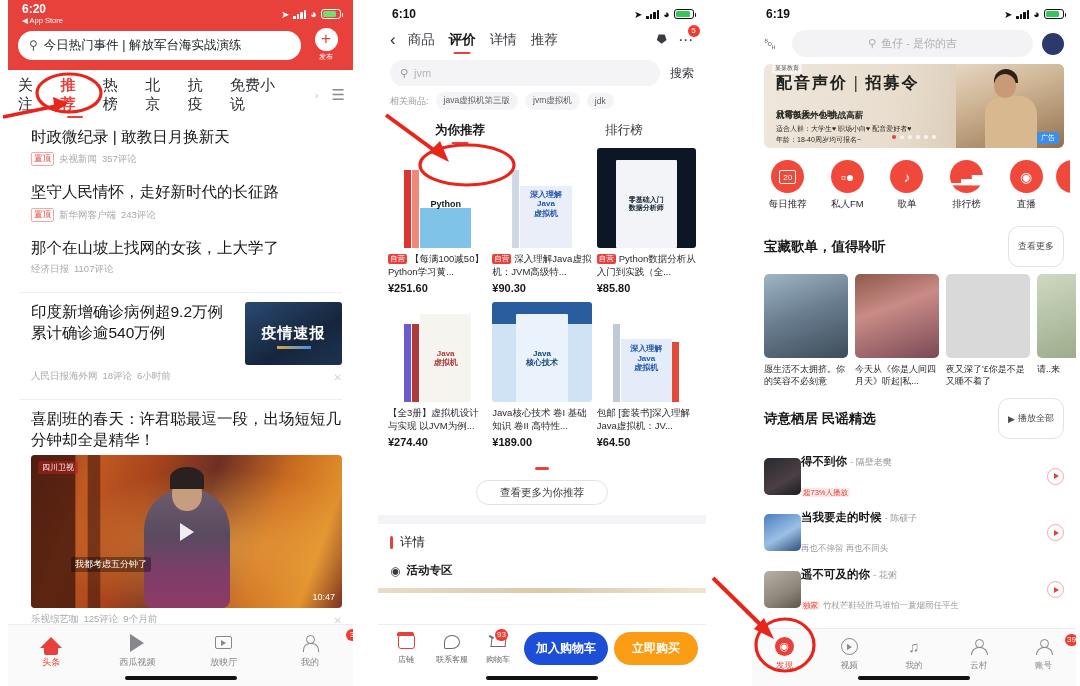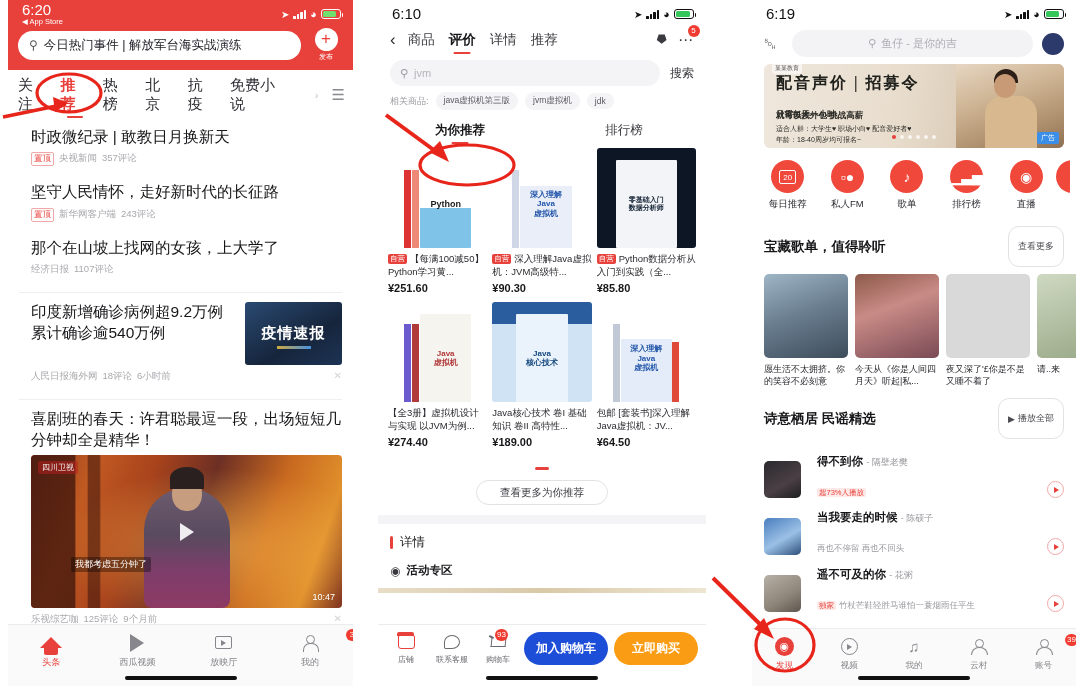--- a/index.html
+++ b/index.html
@@ -22,21 +22,21 @@
   #phone-mid    { left: 378px; width: 328px; height: 686px; }
   #phone-right  { left: 752px; width: 324px; height: 686px; }
 
   
   .statusbar {
     height: 26px; display: flex; align-items: center;
     justify-content: space-between; padding: 2px 12px 0 14px;
     font-size: 12px; font-weight: bold;
   }
   .sb-left { display: flex; flex-direction: column; line-height: 1.05; }
-  .sb-time { font-size: 15px; font-weight: normal; }
+  .sb-time { font-size: 12px; font-weight: bold; }
   .sb-appstore { font-size: 7.5px; font-weight: normal; margin-top: 1px; }
   .sb-right { display: flex; align-items: center; gap: 4px; }
   .bars { display: flex; align-items: flex-end; gap: 1px; height: 9px; }
   .bars i { width: 2.5px; background: currentColor; border-radius: .5px; display:block;}
   .bars i:nth-child(1){height:3px}.bars i:nth-child(2){height:5px}
   .bars i:nth-child(3){height:7px}.bars i:nth-child(4){height:9px}
   .wifi { font-size: 11px; line-height: 1; }
   .batt {
     width: 20px; height: 10px; border: 1px solid currentColor;
     border-radius: 3px; position: relative; padding: 1px;
@@ -73,21 +73,21 @@
     content:""; position:absolute; left:50%; transform:translateX(-50%);
     bottom:-4px; width:16px; height:2.5px; background:#e8403a; border-radius:2px;
   }
   .tt-tabs .spacer { flex: 1; }
   .tt-tabs .small-ic { color:#c2c2c6; font-size:11px; }
   .tt-tabs .menu-ic { color:#8a8a90; font-size:15px; }
 
   .news { padding: 0 11px; }
   .news-item { padding: 9px 0 7px; margin-left: 12px; }
   .news-title { font-size: 15.5px; line-height: 1.32; color: #17171a; font-weight: 500; }
-  .news-meta { font-size: 9.5px; color: #a9a9ae; margin-top: 5px; display: flex; align-items: flex-start; gap: 5px; }
+  .news-meta { font-size: 9.5px; color: #a9a9ae; margin-top: 5px; display: flex; align-items: flex-end; gap: 5px; }
   .pin-badge { color: #e8403a; border: .5px solid #f0a9a6; border-radius: 2px; padding: 0 2px; font-size: 8.5px; }
   .news-row { display: flex; gap: 9px; align-items: flex-start; }
   .news-row .txt { flex: 1; }
   .covid-thumb {
     width: 97px; height: 63px; border-radius: 3px; flex-shrink: 0;
     background: linear-gradient(150deg,#2a4a72 0%, #16253c 60%, #1d3354 100%);
     display:flex; align-items:center; justify-content:center;
     color:#fff; font-size:15px; font-weight:bold; letter-spacing:1px;
     position: relative;
   }
@@ -231,21 +231,21 @@
   .mu-secthead { display:flex; align-items:center; padding:11px 12px 7px; }
   .mu-secthead h2 { font-size:13.5px; color:#17171a; font-weight:bold; flex:1; }
   .pillbtn { border:1px solid #e2e2e5; border-radius:11px; padding:13px 9px; font-size:9px; color:#4a4a50; display:flex; align-items:center; gap:3px;}
   .plists { display:flex; gap:7px; padding:0 0 0 12px; overflow:hidden; }
   .pl { width:84px; flex-shrink:0; }
   .pl .cov { width:84px; height:84px; border-radius:5px; overflow:hidden; position:relative; }
   .pl .nm { font-size:9px; color:#2b2b31; line-height:1.35; margin-top:5px;
     display:-webkit-box;-webkit-line-clamp:2;-webkit-box-orient:vertical;overflow:hidden;}
 
   .songs { padding: 2px 0 0 12px; }
-  .song { display:flex; align-items:flex-end; gap:16px; padding:6px 12px 6px 0; }
+  .song { display:flex; align-items:center; gap:0; padding:6px 12px 6px 0; }
   .song .cov { width:37px;height:37px;border-radius:5px;flex-shrink:0;overflow:hidden;position:relative;}
   .song .mid { flex:1; min-width:0; }
   .song .t1 { font-size:11.5px; color:#17171a; font-weight:bold; white-space:nowrap; overflow:hidden; text-overflow:ellipsis;}
   .song .t1 .ar { font-size:9px; color:#9a9aa0; font-weight:normal; }
   .song .t2 { font-size:8.5px; color:#9a9aa0; margin-top:18px; white-space:nowrap; overflow:hidden; text-overflow:ellipsis;}
   .song .t2 .hot { background:#fde9e7; color:#e8403a; padding:0 2px; border-radius:2px; margin-right:3px; font-size:7.5px;}
   .playbtn { width:17px;height:17px;border:1.2px solid #f0a9a6;border-radius:50%;display:flex;align-items:center;justify-content:center;flex-shrink:0;}
   .playbtn::after{content:"";width:0;height:0;border-left:5px solid #e8403a;border-top:3.5px solid transparent;border-bottom:3.5px solid transparent;margin-left:1.5px;}
 
   .mu-tabbar{position:absolute;left:0;right:0;bottom:0;height:58px;background:#fafafa;border-top:1px solid #ececee;display:flex;align-items:flex-start;padding-top:7px;}

